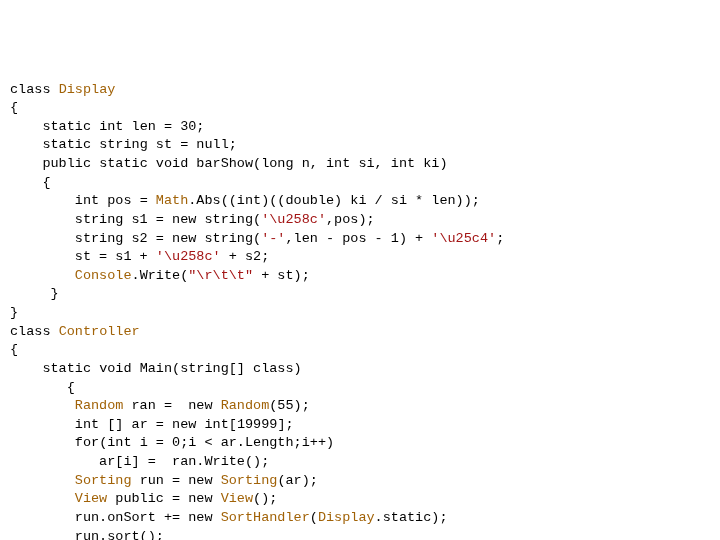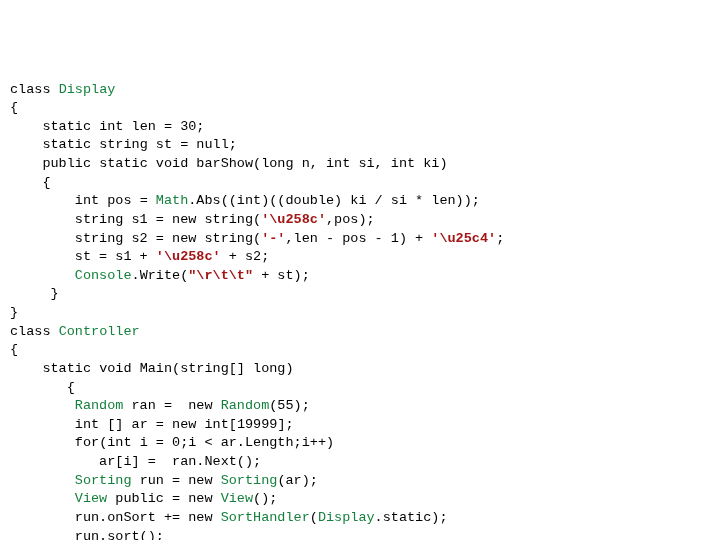--- a/index.html
+++ b/index.html
@@ -6,22 +6,22 @@
       margin: 0;
       padding: 6px 10px;
       font-family: Consolas, "Courier New", monospace;
       font-size: 13.5px;
       line-height: 1.38;
       background: #ffffff;
       color: #000000;
       white-space: pre;
     }
     .kw { color: #000000; }
-    .type { color: #15803d; }
-    .str { color: #a31515; font-weight: bold; }
+    .type { color: #a16207; }
+    .str { color: #a31515; }
     pre { margin: 0; font-family: inherit; }
   </style>
 </head>
 <body>
 
 
 
 <pre><span><span class="kw">class</span> <span class="type">Display</span></span>
 <span>{</span>
 <span>    <span class="kw">static</span> <span class="kw">int</span><span> len = 30;</span></span>
@@ -30,26 +30,26 @@
 <span>    {</span>
 <span>        <span class="kw">int</span><span> pos = </span><span class="type">Math</span><span>.Abs((</span><span class="kw">int</span><span>)((</span><span class="kw">double</span><span>) ki / si * len));</span></span>
 <span>        <span class="kw">string</span><span> s1 = </span><span class="kw">new</span> <span class="kw">string</span><span>(</span><span class="str">'\u258c'</span><span>,pos);</span></span>
 <span>        <span class="kw">string</span><span> s2 = </span><span class="kw">new</span> <span class="kw">string</span><span>(</span><span class="str">'-'</span><span>,len - pos - 1) + </span><span class="str">'\u25c4'</span><span>;</span></span>
 <span><span>        st = s1 + </span><span class="str">'\u258c'</span><span> + s2;</span></span>
 <span>        <span class="type">Console</span><span>.Write(</span><span class="str">"\r\t\t"</span><span> + st);</span></span>
 <span>     }</span>
 <span>}</span>
 <span><span class="kw">class</span> <span class="type">Controller</span></span>
 <span>{</span>
-<span>    <span class="kw">static</span> <span class="kw">void</span><span> Main(</span><span class="kw">string</span><span>[] long)</span></span>
+<span>    <span class="kw">static</span> <span class="kw">void</span><span> Main(</span><span class="kw">string</span><span>[] class)</span></span>
 <span>       {</span>
 <span>        <span class="type">Random</span><span> ran =  </span><span class="kw">new</span> <span class="type">Random</span><span>(55);</span></span>
 <span>        <span class="kw">int</span><span> [] ar = </span><span class="kw">new</span> <span class="kw">int</span><span>[19999];</span></span>
 <span>        <span class="kw">for</span><span>(</span><span class="kw">int</span><span> i = 0;i &lt; ar.Length;i++)</span></span>
-<span>           ar[i] =  ran.Next();</span>
+<span>           ar[i] =  ran.Write();</span>
 <span>        <span class="type">Sorting</span><span> run = </span><span class="kw">new</span> <span class="type">Sorting</span><span>(ar);</span></span>
 <span>        <span class="type">View</span><span> public = </span><span class="kw">new</span> <span class="type">View</span><span>();</span></span>
 <span><span>        run.onSort += </span><span class="kw">new</span> <span class="type">SortHandler</span><span>(</span><span class="type">Display</span><span>.static);</span></span>
 <span>        run.sort();</span>
 
 
 </pre>
 
 
 

